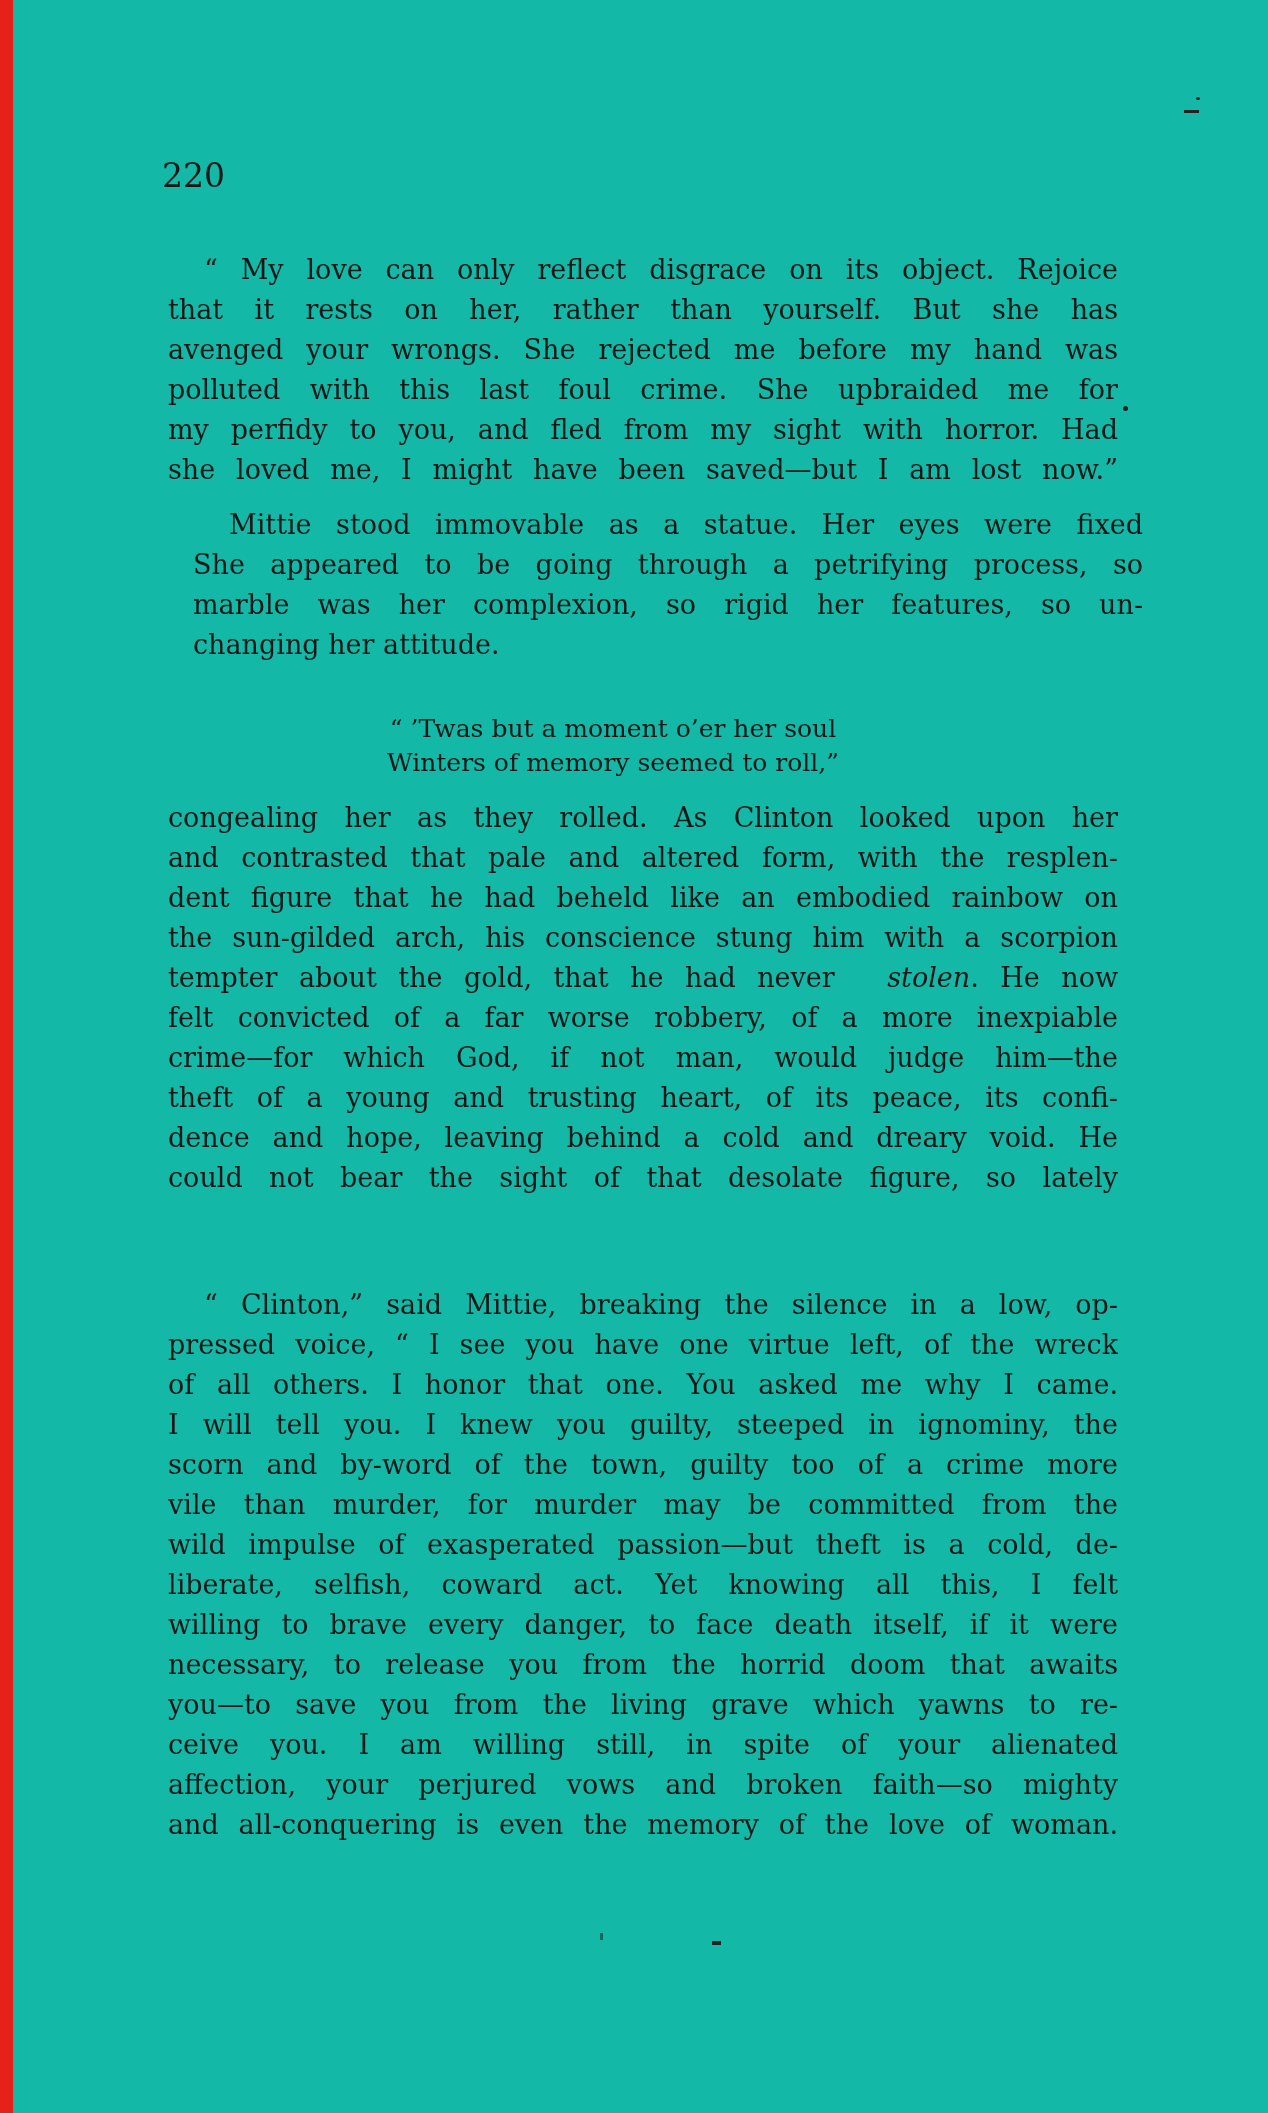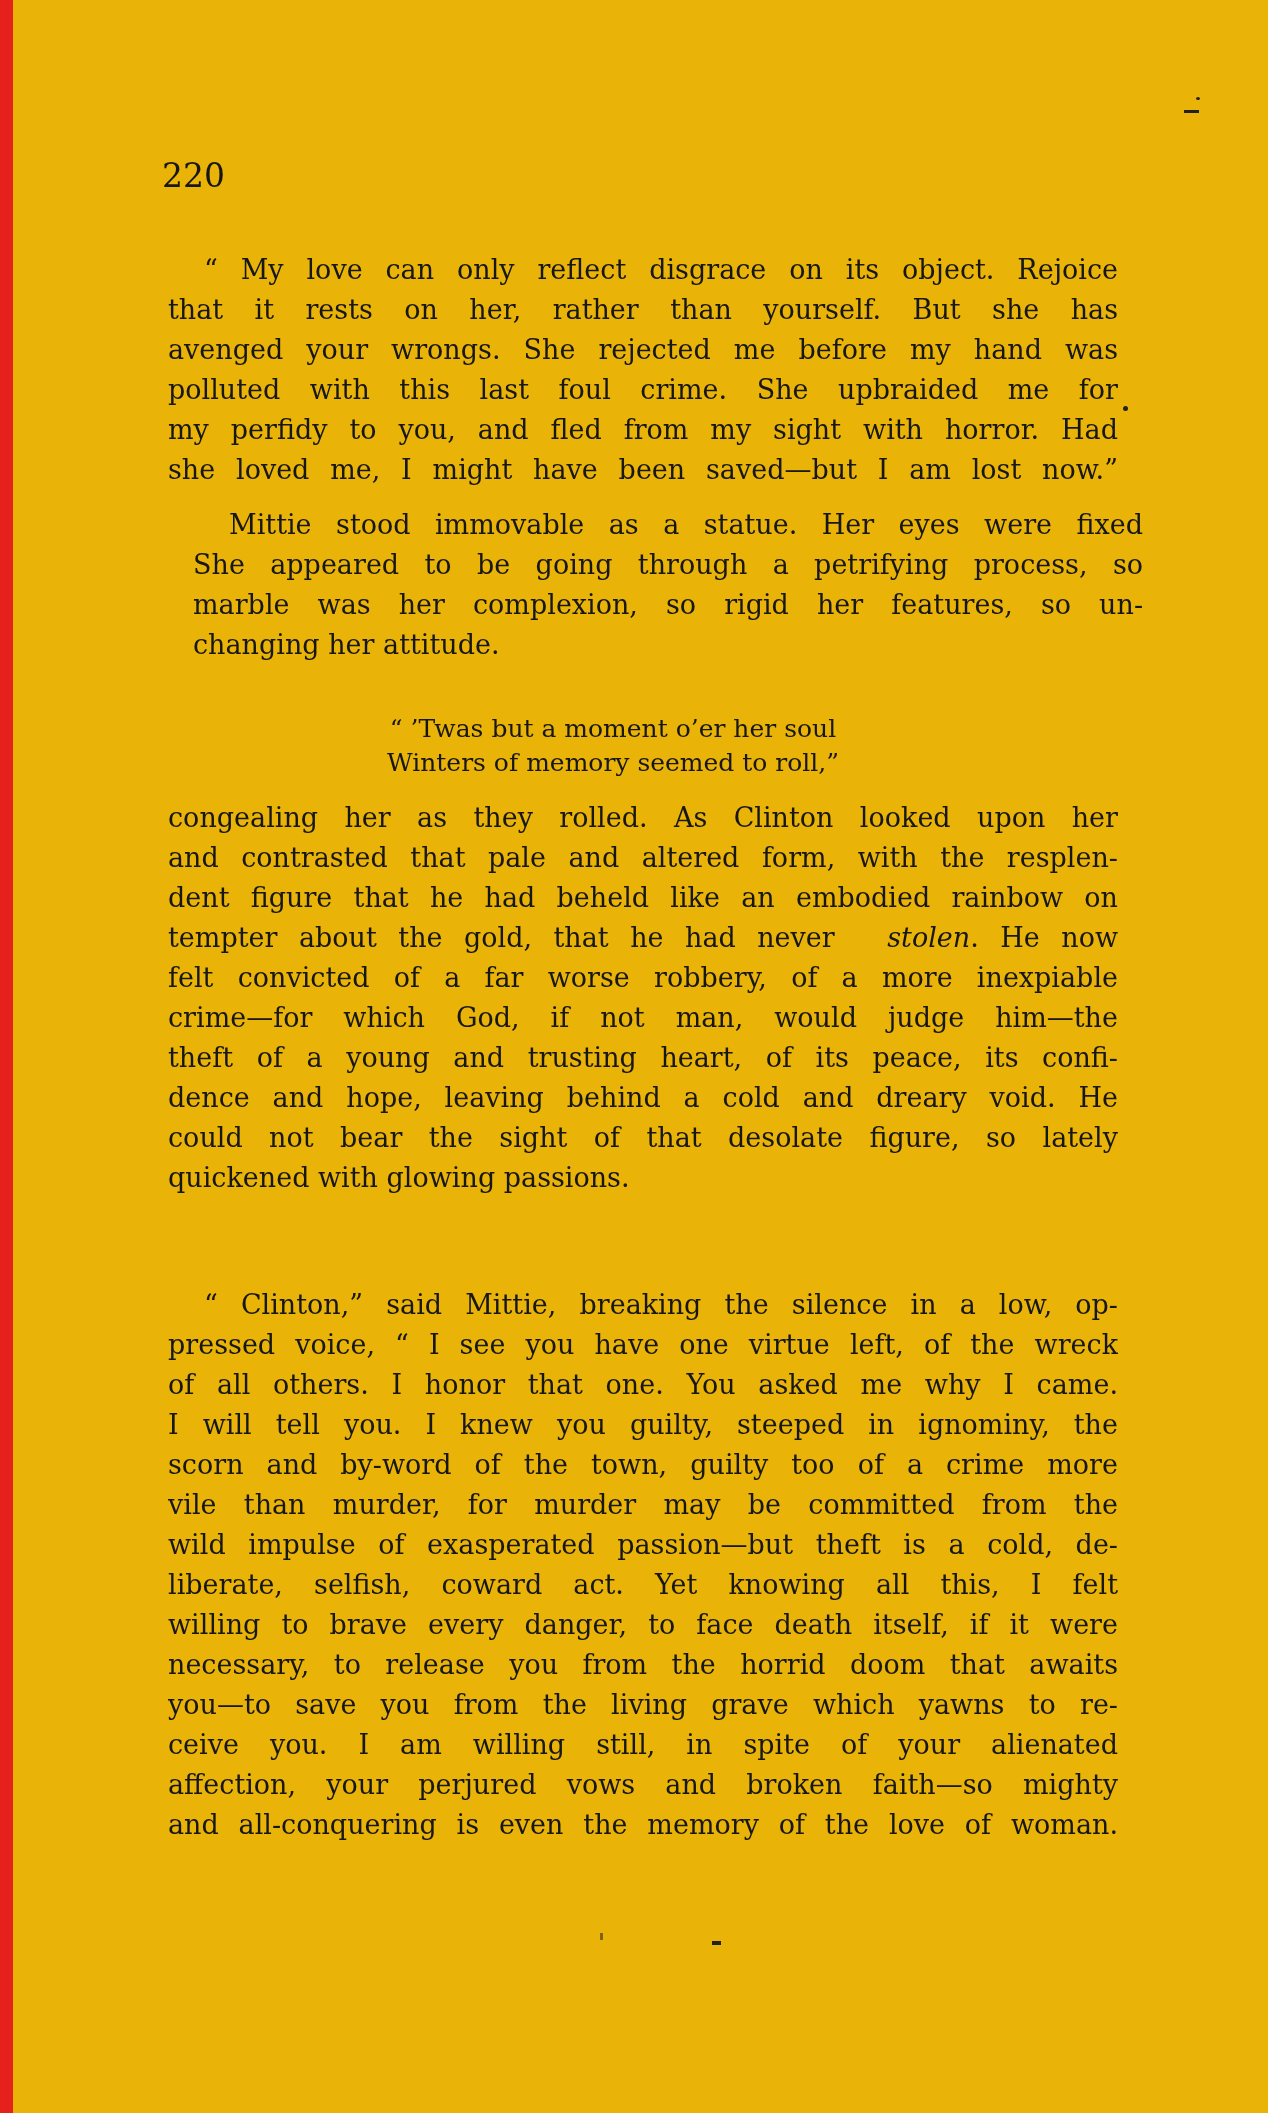--- a/index.html
+++ b/index.html
@@ -1,18 +1,18 @@
 <!DOCTYPE html>
 <html><head>
 <meta charset="utf-8">
 <style>
   html,body { margin:0; padding:0; background:#777; }
   .page {
     position:relative; width:1268px; height:2113px; margin:0 auto;
-    background:#eab308; overflow:hidden;
+    background:#14b8a6; overflow:hidden;
     font-family:"DejaVu Serif","Liberation Serif",serif; color:#171717;
   }
   .stripe { position:absolute; left:0; top:0; width:13px; height:2113px; }
   .pagenum { position:absolute; left:162px; top:156px; font-size:33px; line-height:40px; }
   .runtitle {
     position:absolute; left:0; top:162px; width:1192px; text-align:center;
     font-size:28px; line-height:34px; letter-spacing:2.5px; white-space:nowrap;
   }
   .para { position:absolute; left:168px; width:950px; }
   .ln { height:40px; line-height:40px; font-size:27px; overflow:hidden; white-space:normal; }
@@ -64,27 +64,27 @@
 
   <div class="verse">
     <div class="vln">“ ’Twas but a moment o’er her soul</div>
     <div class="vln">Winters of memory seemed to roll,”</div>
   </div>
 
   <div class="para p3">
     <div class="ln j">congealing her as they rolled.  As Clinton looked upon her</div>
     <div class="ln j">and contrasted that pale and altered form, with the resplen-</div>
     <div class="ln j">dent figure that he had beheld like an embodied rainbow on</div>
+    <div class="ln j">the sun-gilded arch, his conscience stung him with a scorpion</div>
     <div class="ln j"><span>tempter about the gold, that he had never </span><em>stolen</em><span>.  He now</span></div>
     <div class="ln j">felt convicted of a far worse robbery, of a more inexpiable</div>
     <div class="ln j">crime—for which God, if not man, would judge him—the</div>
     <div class="ln j">theft of a young and trusting heart, of its peace, its confi-</div>
     <div class="ln j">dence and hope, leaving behind a cold and dreary void.  He</div>
     <div class="ln j">could not bear the sight of that desolate figure, so lately</div>
-    <div class="ln l">quickened with glowing passions.</div>
   </div>
 
   <div class="para p4">
     <div class="ln j in">“ Clinton,” said Mittie, breaking the silence in a low, op-</div>
     <div class="ln j">pressed voice, “ I see you have one virtue left, of the wreck</div>
     <div class="ln j">of all others.  I honor that one.  You asked me why I came.</div>
     <div class="ln j">I will tell you.  I knew you guilty, steeped in ignominy, the</div>
     <div class="ln j">scorn and by-word of the town, guilty too of a crime more</div>
     <div class="ln j">vile than murder, for murder may be committed from the</div>
     <div class="ln j">wild impulse of exasperated passion—but theft is a cold, de-</div>

